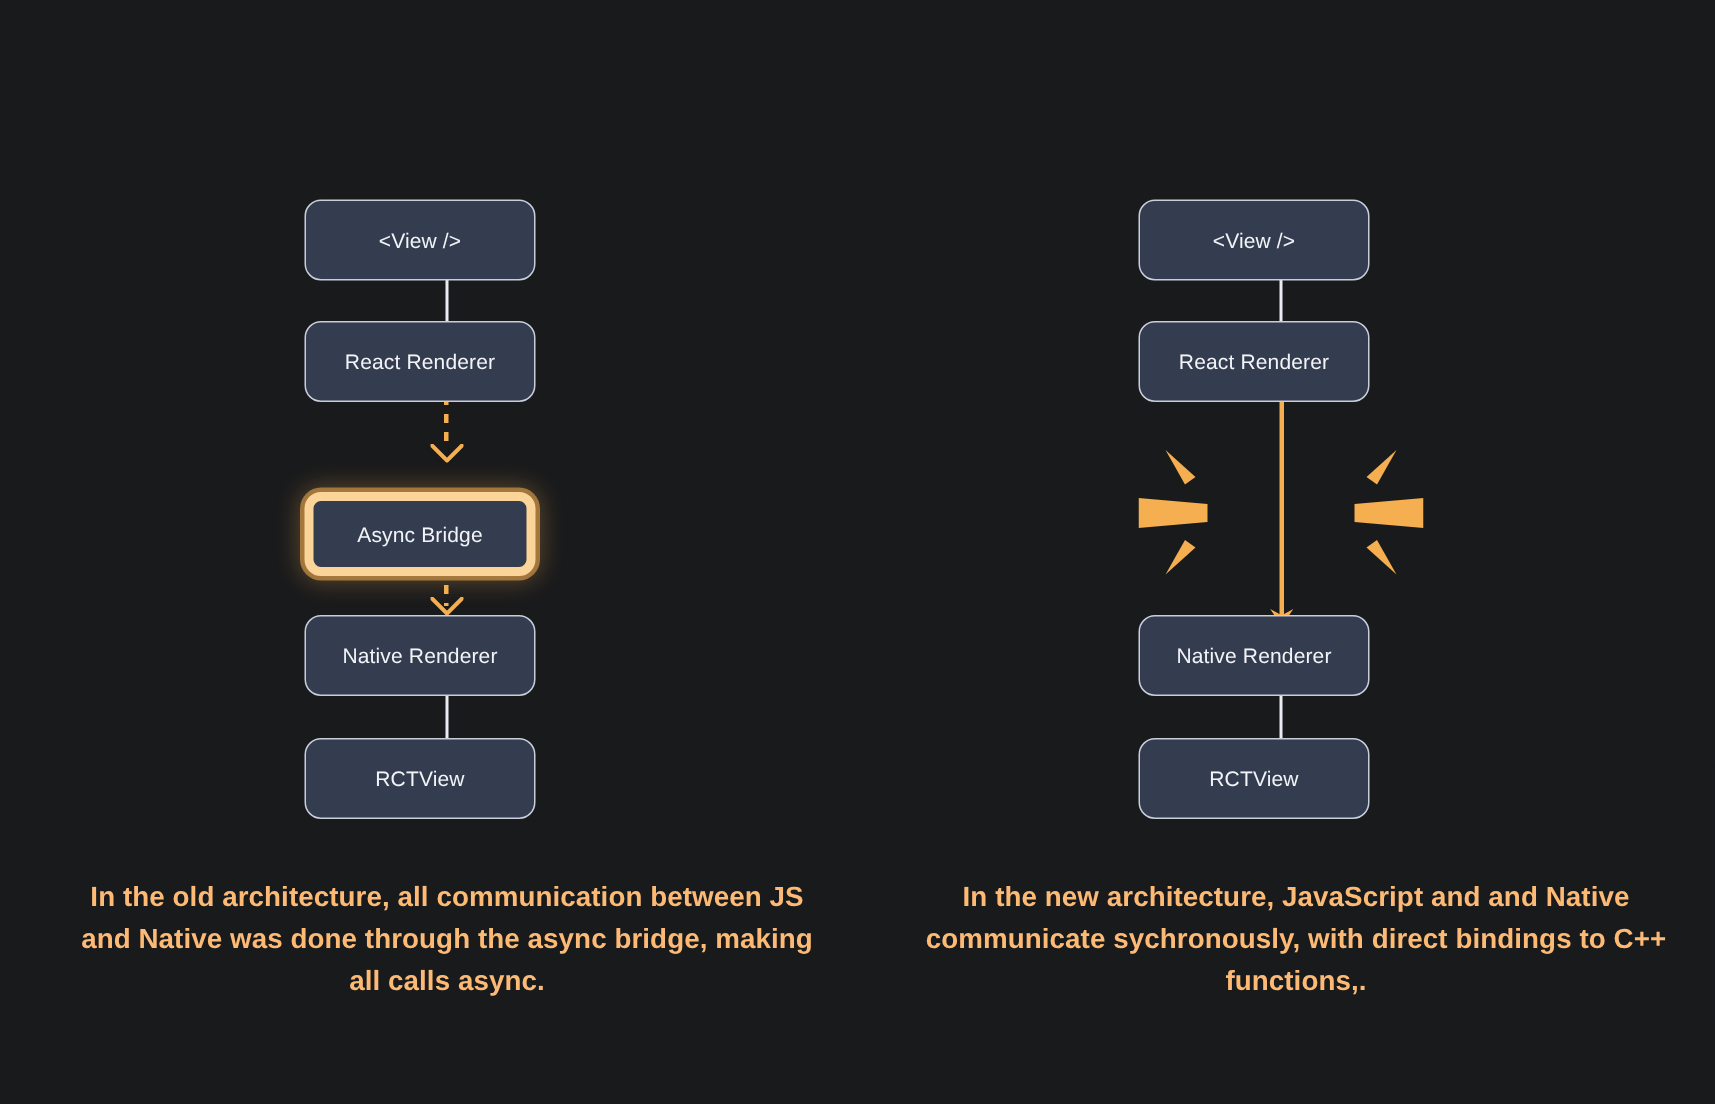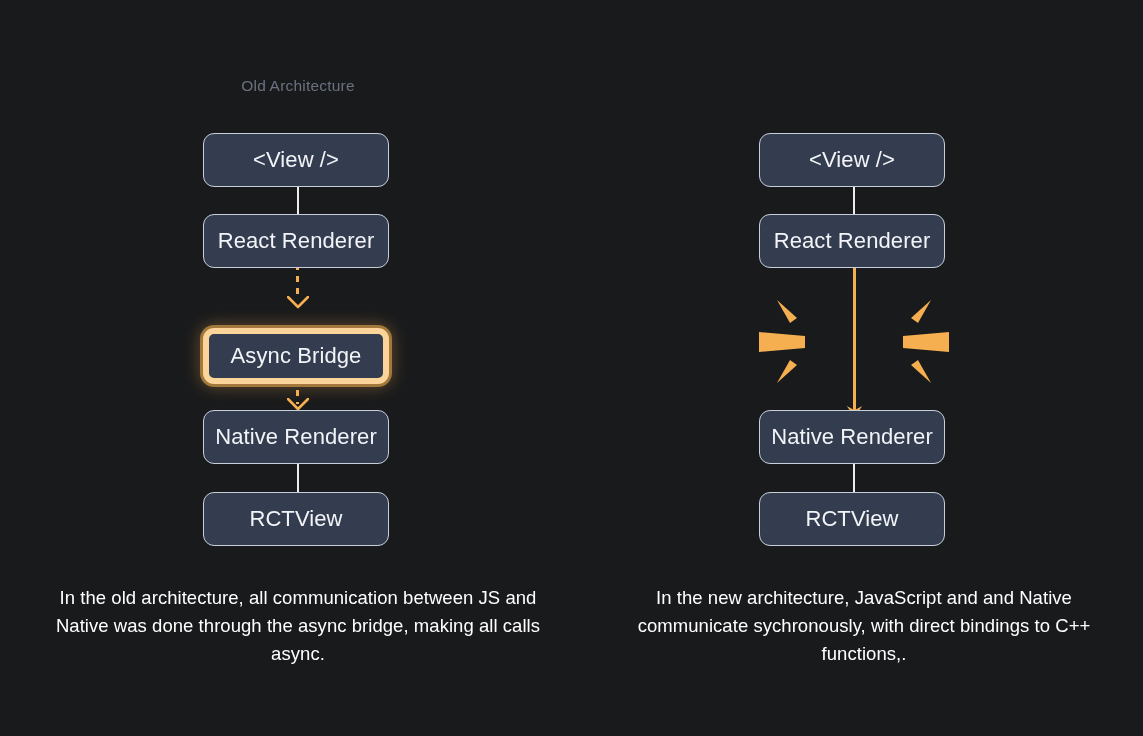--- a/index.html
+++ b/index.html
@@ -44,30 +44,30 @@
     letter-spacing: 0.2px;
     white-space: nowrap;
   }
   .col-title-old { top: 77px; }
   .col-title-new { top: 83px; }
 
   
   .node {
     position: absolute;
     left: 165px;
-    width: 186px;
+    width: 154px;
     height: 54px;
     border-radius: 11px;
     background: #343d4f;
     border: 1.6px solid #c9cedb;
     display: flex;
     align-items: center;
     justify-content: center;
     color: #f2f4f8;
-    font-size: 22px;
+    font-size: 14px;
     letter-spacing: 0.1px;
     white-space: nowrap;
     z-index: 3;
   }
 
   .node-view      { top: 133px; }
   .node-react     { top: 214px; }
   .node-bridge    { top: 314px; margin-top: 15px; }
   .node-native    { top: 410px; }
   .node-rct       { top: 492px; }
@@ -144,36 +144,36 @@
     height: 105px;
     z-index: 2;
   }
 
   
   .caption {
     position: absolute;
     left: 10px;
     width: 500px;
     text-align: center;
-    color: #ffffff;
+    color: #fdba74;
     font-size: 18.5px;
     line-height: 28px;
     letter-spacing: 0.05px;
+    font-weight: bold;
   }
   .caption-old { top: 584px; }
   .caption-new { top: 584px; left: 20px; width: 500px; text-align: center; }
 </style>
 </head>
 <body>
 
 <div class="stage">
 
   <div class="column column-old">
 
-    <div class="col-title col-title-old">Old Architecture</div>
 
     <div class="conn conn-a"></div>
 
     <div class="conn-dash conn-dash-1"></div>
     <svg class="chevron chevron-1" viewBox="0 0 22 13">
       <path d="M1 1 L11 11 L21 1" fill="none" stroke="#f5ae50" stroke-width="2.6" stroke-linecap="round" stroke-linejoin="round"></path>
     </svg>
 
     <div class="conn-dash conn-dash-2"></div>
     <svg class="chevron chevron-2" viewBox="0 0 22 13">

